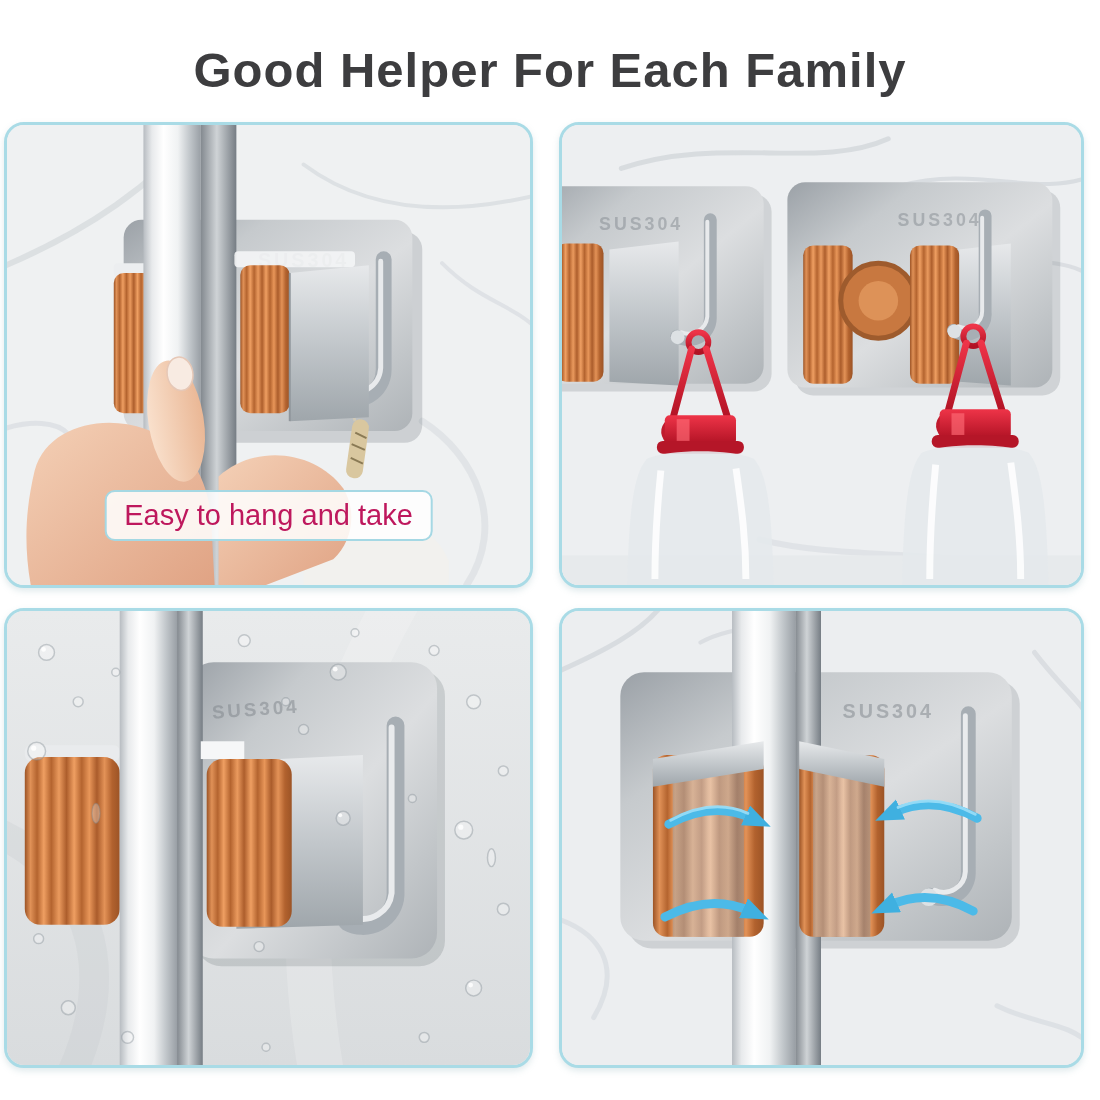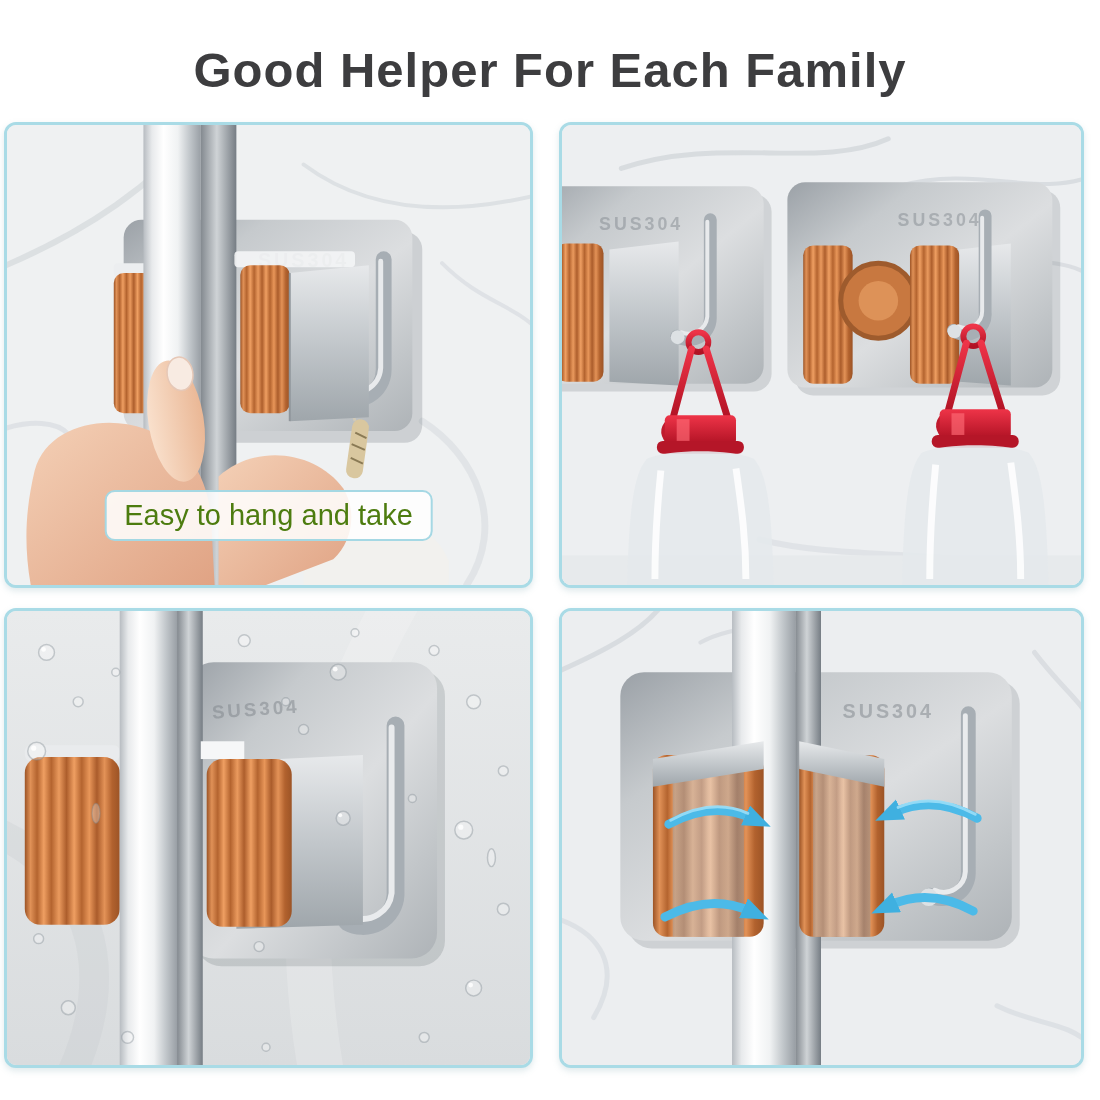--- a/index.html
+++ b/index.html
@@ -4,26 +4,26 @@
 <style>
   html,body{margin:0;padding:0;background:#ffffff;}
   body{width:1100px;height:1100px;position:relative;overflow:hidden;
        font-family:"Liberation Sans", sans-serif;}
   .title{position:absolute;top:0;left:0;width:1100px;height:110px;
          display:flex;align-items:center;justify-content:center;
          font-size:49px;font-weight:bold;color:#3d3d3f;letter-spacing:1px;margin-top:15px;}
   .grid{position:absolute;left:4px;top:122px;
         display:grid;grid-template-columns:529px 525px;grid-template-rows:466px 460px;
         column-gap:26px;row-gap:20px;}
-  .panel{position:relative;border:3px solid #a9dbe6;border-radius:12px;overflow:hidden;
+  .panel{position:relative;border:3px solid #a9dbe6;border-radius:20px;overflow:hidden;
          background:#eef0f1;box-sizing:border-box;box-shadow:0 3px 6px rgba(130,170,180,.25);}
   .panel svg{position:absolute;inset:0;width:100%;height:100%;display:block;}
   .pill{position:absolute;left:50%;transform:translateX(-50%);
         background:rgba(255,255,255,.86);border:2px solid rgba(160,214,227,.95);
-        border-radius:10px;padding:7px 18px;font-size:29px;color:#4d7c0f;
+        border-radius:10px;padding:7px 18px;font-size:29px;color:#be185d;
         white-space:nowrap;z-index:5;}
   .pill-top{bottom:44px;}
   .pill-bottom{bottom:32px;}
   text.engrave{font-family:"Liberation Sans", sans-serif;font-weight:bold;
                letter-spacing:3px;fill:#7d838a;}
 </style>
 </head>
 <body>
 
 <svg width="0" height="0" style="position:absolute" aria-hidden="true">

